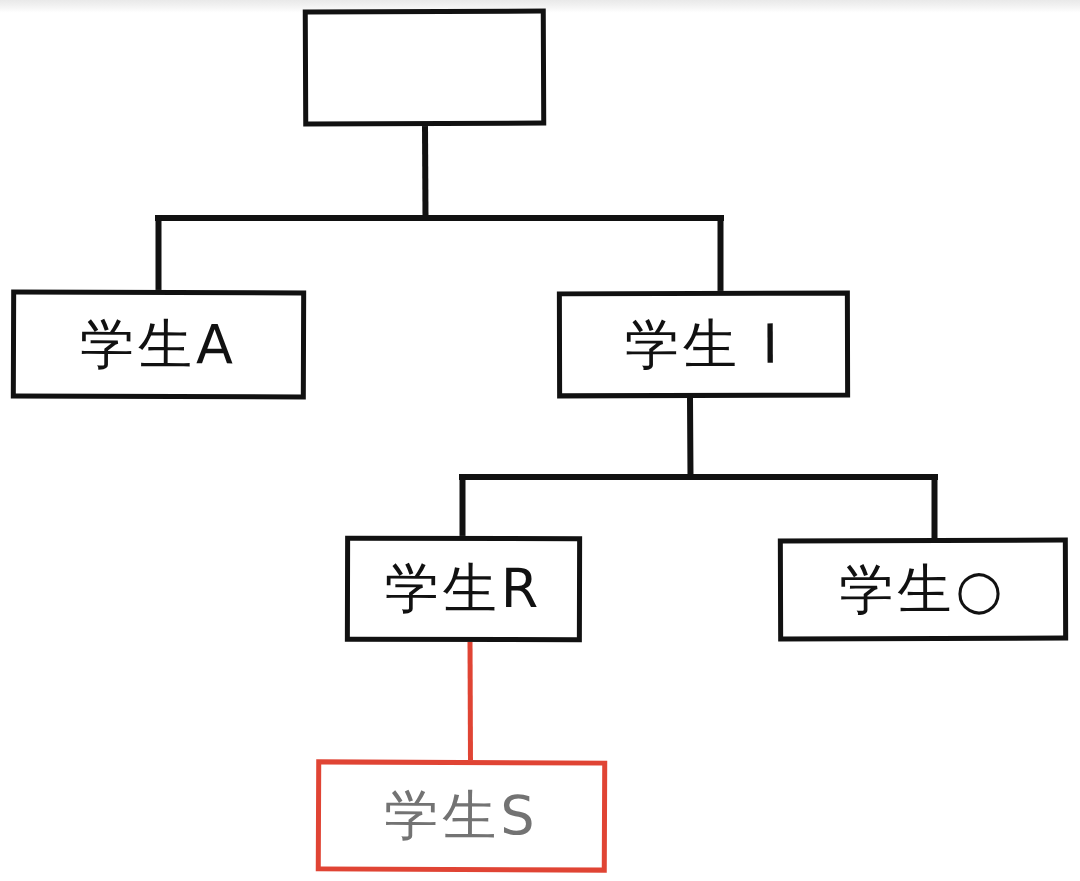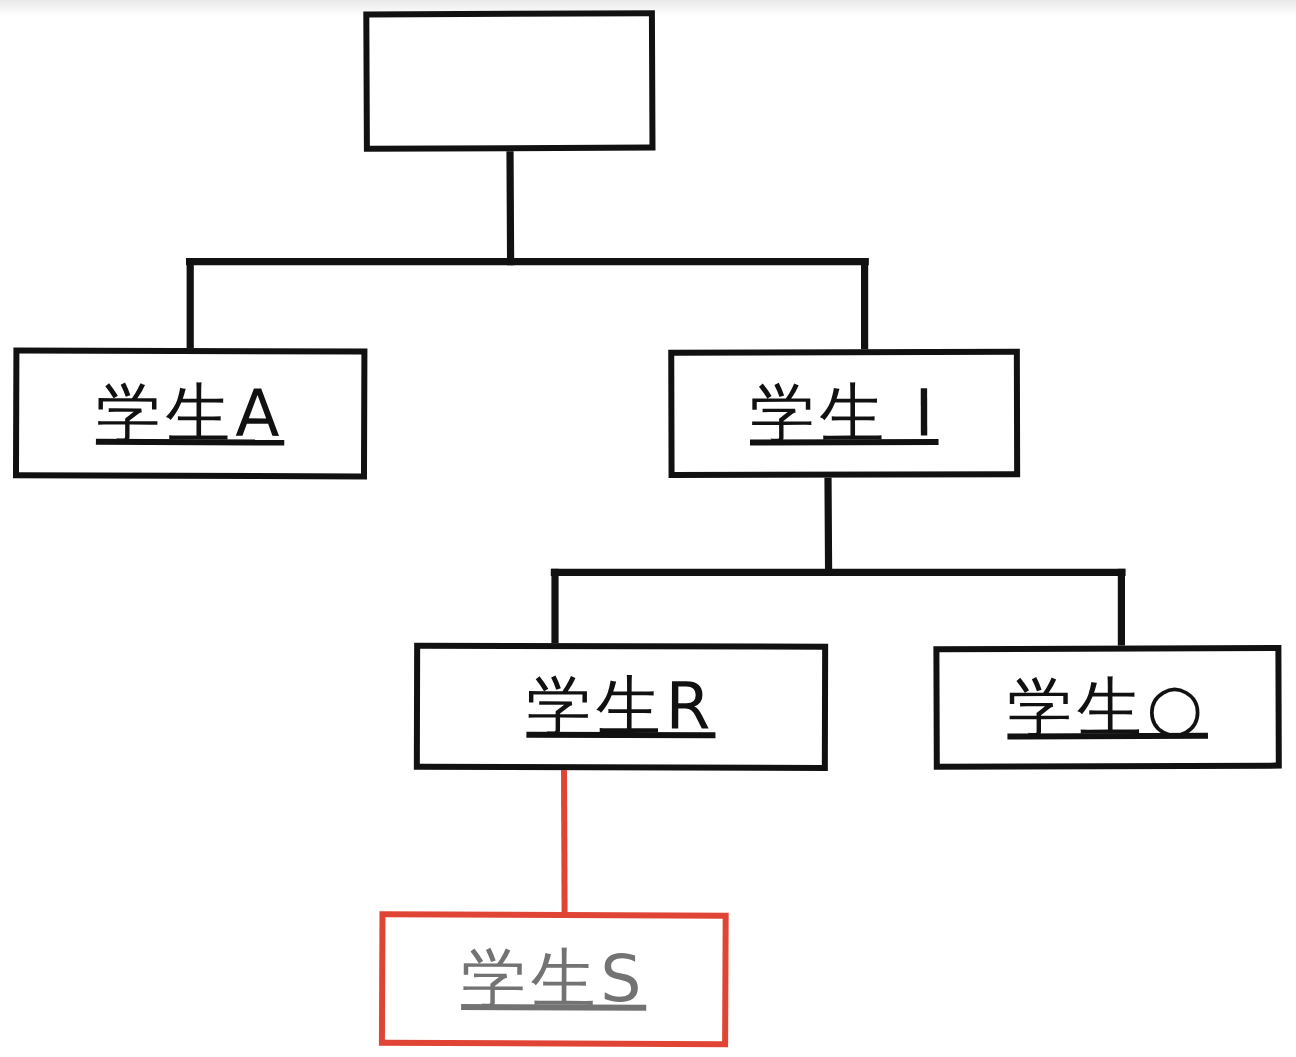--- a/index.html
+++ b/index.html
@@ -50,21 +50,20 @@
     border: 5px solid #e04434;
   }
   .node-label {
     font-family: "DejaVu Sans", "Liberation Sans", sans-serif;
     font-size: 54px;
     line-height: 1;
     letter-spacing: 4px;
     white-space: nowrap;
     font-weight: 400;
     user-select: none;
-    text-decoration: underline;
   }
   .label-black { color: #111111; }
   .label-red   { color: #737373; }
 
   
   #node-root      { transform: rotate(-0.25deg); }
   #node-student-a { transform: rotate(0.2deg); }
   #node-student-i { transform: rotate(-0.15deg); }
   #node-student-r { transform: rotate(0.15deg); }
   #node-student-o { transform: rotate(-0.2deg); }
@@ -103,21 +102,21 @@
   </div>
 
   <div class="node black" id="node-student-a" style="left:11px; top:290px; width:295px; height:109px;">
     <span class="node-label label-black">学生A</span>
   </div>
 
   <div class="node black" id="node-student-i" style="left:557px; top:291px; width:293px; height:107px;">
     <span class="node-label label-black">学生 I</span>
   </div>
 
-  <div class="node black" id="node-student-r" style="left:345px; top:536px; width:345px; height:106px;">
+  <div class="node black" id="node-student-r" style="left:345px; top:536px; width:237px; height:106px;">
     <span class="node-label label-black">学生R</span>
   </div>
 
   <div class="node black" id="node-student-o" style="left:778px; top:538px; width:290px; height:103px;">
     <span class="node-label label-black">学生○</span>
   </div>
 
   <div class="node red" id="node-student-s" style="left:316px; top:760px; width:291px; height:112px;">
     <span class="node-label label-red">学生S</span>
   </div>

